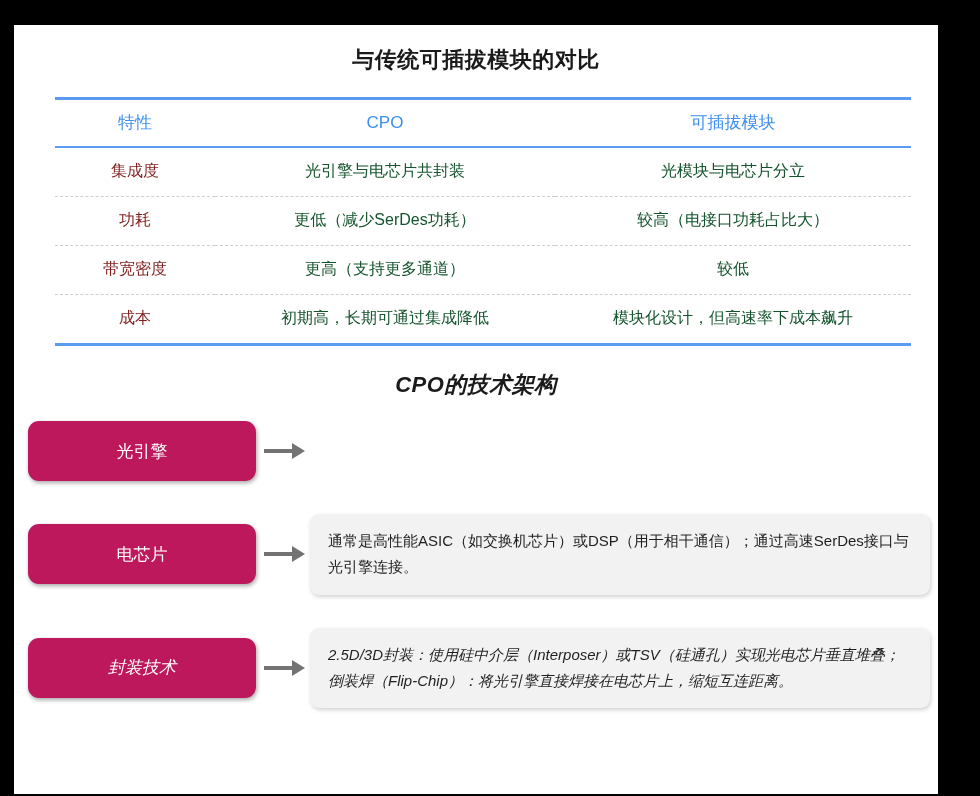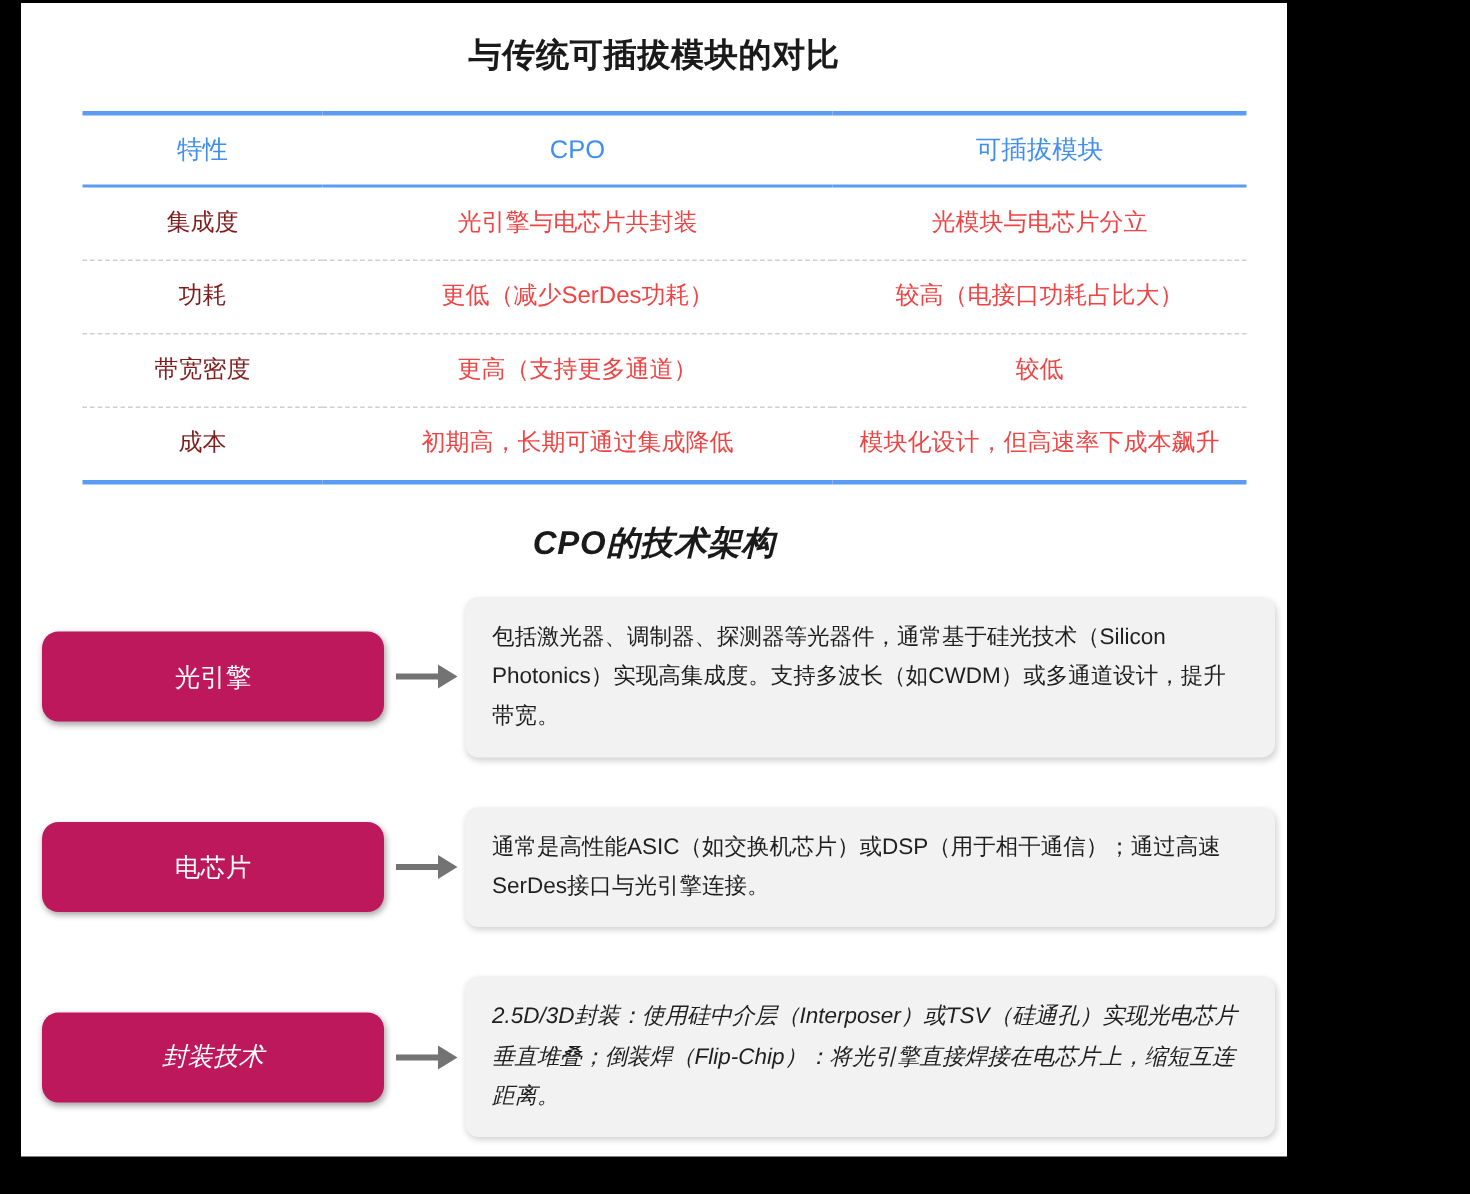--- a/index.html
+++ b/index.html
@@ -10,22 +10,22 @@
   body {
     width: 980px;
     height: 796px;
     overflow: hidden;
     font-family: "Liberation Sans", "DejaVu Sans", sans-serif;
   }
 
   #page {
     position: absolute;
     left: 14px;
-    top: 2px;
-    width: 844px;
+    top: 25px;
+    width: 924px;
     height: 769px;
     background: #ffffff;
     overflow: hidden;
   }
 
   
   .section-title {
     text-align: center;
     font-size: 22px;
     font-weight: bold;
@@ -64,21 +64,21 @@
   }
   table.cmp tbody tr {
     border-bottom: 1px dashed #cfcfcf;
   }
   table.cmp tbody tr:last-child {
     border-bottom: 3px solid #5a9cf2;
   }
   table.cmp tbody td {
     padding: 13px 4px 14px 4px;
     font-size: 16px;
-    color: #ef4444;
+    color: #14532d;
     text-align: center;
     vertical-align: middle;
   }
   table.cmp tbody td.feature {
     color: #7f1d1d;
     font-size: 16px;
   }
   .col-a { width: 160px; }
   .col-b { width: 340px; }
   .col-c { width: auto; }
@@ -200,21 +200,20 @@
   <div class="arch-wrap">
 
     <div class="flow-row">
       <div class="node-box">
         <span>光引擎</span>
       </div>
       <div class="arrow">
         <div class="shaft"></div>
           <div class="head"></div>
       </div>
-      <div class="desc-box">包括激光器、调制器、探测器等光器件，通常基于硅光技术（Silicon Photonics）实现高集成度。支持多波长（如CWDM）或多通道设计，提升带宽。</div>
     </div>
 
     <div class="flow-row">
       <div class="node-box">
         <span>电芯片</span>
       </div>
       <div class="arrow">
         <div class="shaft"></div>
           <div class="head"></div>
       </div>

